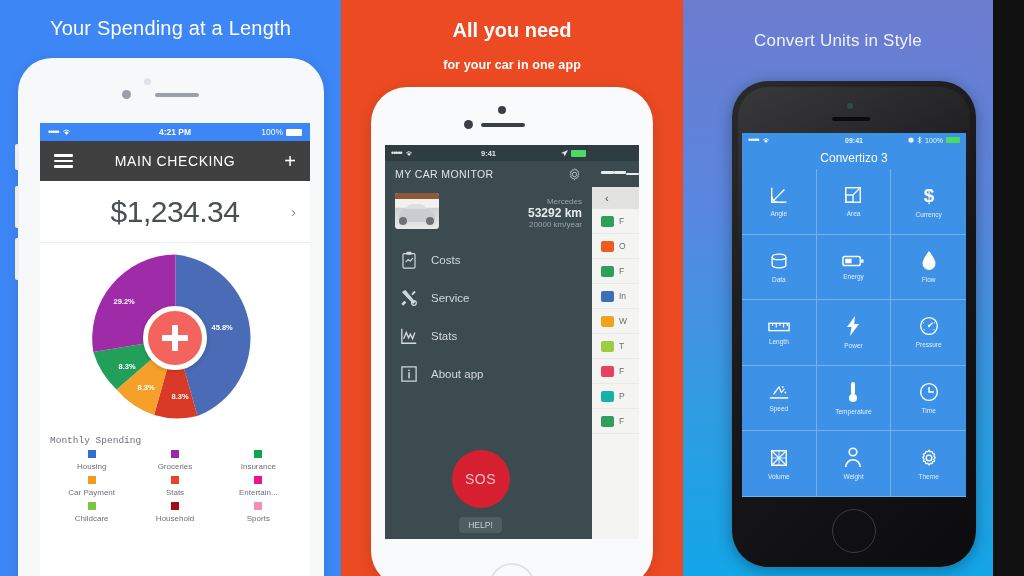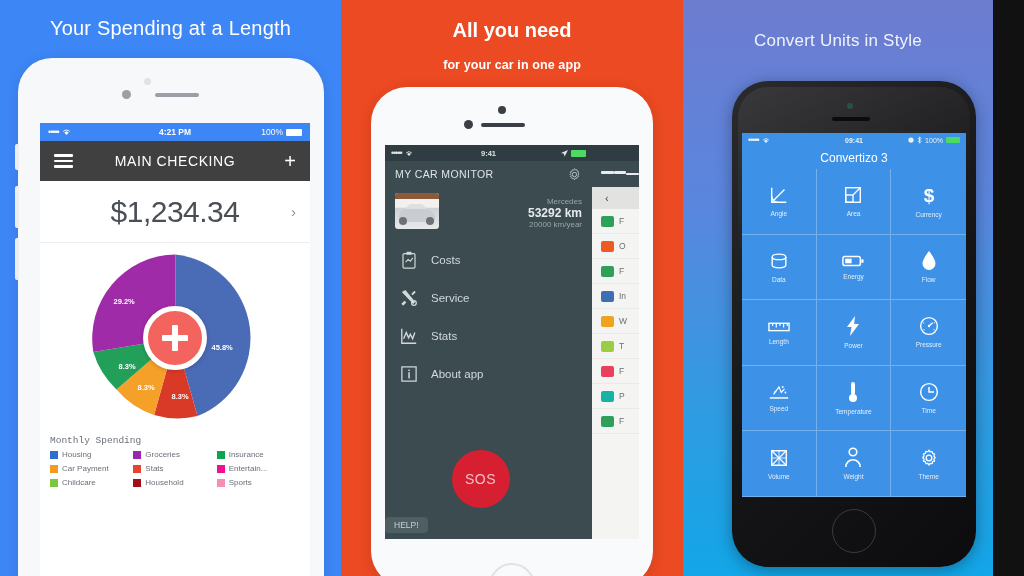--- a/index.html
+++ b/index.html
@@ -83,21 +83,21 @@
   .fab-plus { position: relative; width: 26px; height: 26px; }
   .fab-plus:before, .fab-plus:after {
     content:''; position: absolute; background: #fff; border-radius: 1px;
   }
   .fab-plus:before { left: 10px; top: 0; width: 6px; height: 26px; }
   .fab-plus:after { top: 10px; left: 0; height: 6px; width: 26px; }
 
   .legend { padding: 2px 10px 0 10px; }
   .legend-title { font-size: 9.5px; color: #6b7078; margin-bottom: 4px; font-family: Liberation Mono, monospace; }
   .legend-grid { display: grid; grid-template-columns: 1fr 1fr 1fr; row-gap: 5px; }
-  .legend-item { display: flex; align-items: center; gap: 4px; font-size: 8px; color: #6b7078; overflow: hidden; white-space: nowrap; }
+  .legend-item { display: flex; align-items: center; gap: 4px; font-size: 8px; color: #6b7078; overflow: hidden; white-space: nowrap; flex-direction: column; }
   .sw { width: 8px; height: 8px; flex: 0 0 8px; }
 
   
   .phone-b {
     position: absolute; left: 30px; top: 87px; width: 282px; height: 500px;
     background: #f9fafb; border-radius: 36px; box-shadow: 0 2px 14px rgba(0,0,0,.13);
   }
   .cam-b { position: absolute; left: 127px; top: 19px; width: 8px; height: 8px; border-radius: 50%; background: #3a3f45; }
   .cam-b2 { position: absolute; left: 93px; top: 33px; width: 9px; height: 9px; border-radius: 50%; background: #3a3f45; }
   .spk-b { position: absolute; left: 110px; top: 36px; width: 44px; height: 4px; border-radius: 2px; background: #3a3f45; }
@@ -124,21 +124,21 @@
   .car-meta { margin-left: auto; text-align: right; color: #c3cacd; }
   .car-brand { font-size: 8px; color: #9aa6ab; }
   .car-km { font-size: 12px; font-weight: 700; color: #e6ebed; }
   .car-rate { font-size: 8px; color: #9aa6ab; }
 
   .b-menu { padding-top: 4px; }
   .b-mi { display: flex; align-items: center; gap: 12px; padding: 9px 14px; color: #d2d9db; font-size: 11.5px; }
   .b-ic { width: 20px; height: 20px; flex: 0 0 20px; display: flex; align-items: center; justify-content: center; }
   .b-ic svg { display: block; }
 
-  .sos-wrap { position: absolute; left: 0; right: 16px; bottom: 6px; }
+  .sos-wrap { position: absolute; left: 0; right: 16px; bottom: 6px; text-align: center; }
   .sos {
     width: 58px; height: 58px; border-radius: 50%; background: #d62031; color: #f3bfc4;
     display: flex; align-items: center; justify-content: center; margin: 0 auto 6px auto;
     font-size: 14px; letter-spacing: .5px;
   }
   .help { display: inline-block; background: #4e5f64; color: #c8d0d3; font-size: 8.5px; padding: 3px 9px; border-radius: 4px; }
 
   .b-right { width: 47px; background: #f4f4f3; position: relative; }
   .b-right-sb { height: 16px; background: #2f3c41; }
   .b-hamb { height: 26px; background: #3b4b50; display: flex; align-items: center; padding-left: 9px; }
@@ -223,21 +223,21 @@
               <path d="M50 50 L50 2 A48 48 0 0 1 62.57 94.33 Z" fill="#4a6bb5"></path>
 
               <path d="M50 50 L62.57 94.33 A48 48 0 0 1 37.78 93.65 Z" fill="#d93a27"></path>
 
               <path d="M50 50 L37.78 93.65 A48 48 0 0 1 16.28 79.12 Z" fill="#f5a028"></path>
 
               <path d="M50 50 L16.28 79.12 A48 48 0 0 1 3.04 57.78 Z" fill="#22a05a"></path>
 
               <path d="M50 50 L3.04 57.78 A48 48 0 0 1 50 2 Z" fill="#a02ba8"></path>
             </svg>
-            <span class="pie-label" style="left:124px;top:92px">45.8%</span>
+            <span class="pie-label" style="left:124px;top:72px">45.8%</span>
             <span class="pie-label" style="left:26px;top:46px">29.2%</span>
             <span class="pie-label" style="left:31px;top:111px">8.3%</span>
             <span class="pie-label" style="left:50px;top:132px">8.3%</span>
             <span class="pie-label" style="left:84px;top:141px">8.3%</span>
             <div class="fab">
               <span class="fab-plus"></span>
             </div>
           </div>
         </div>
 

